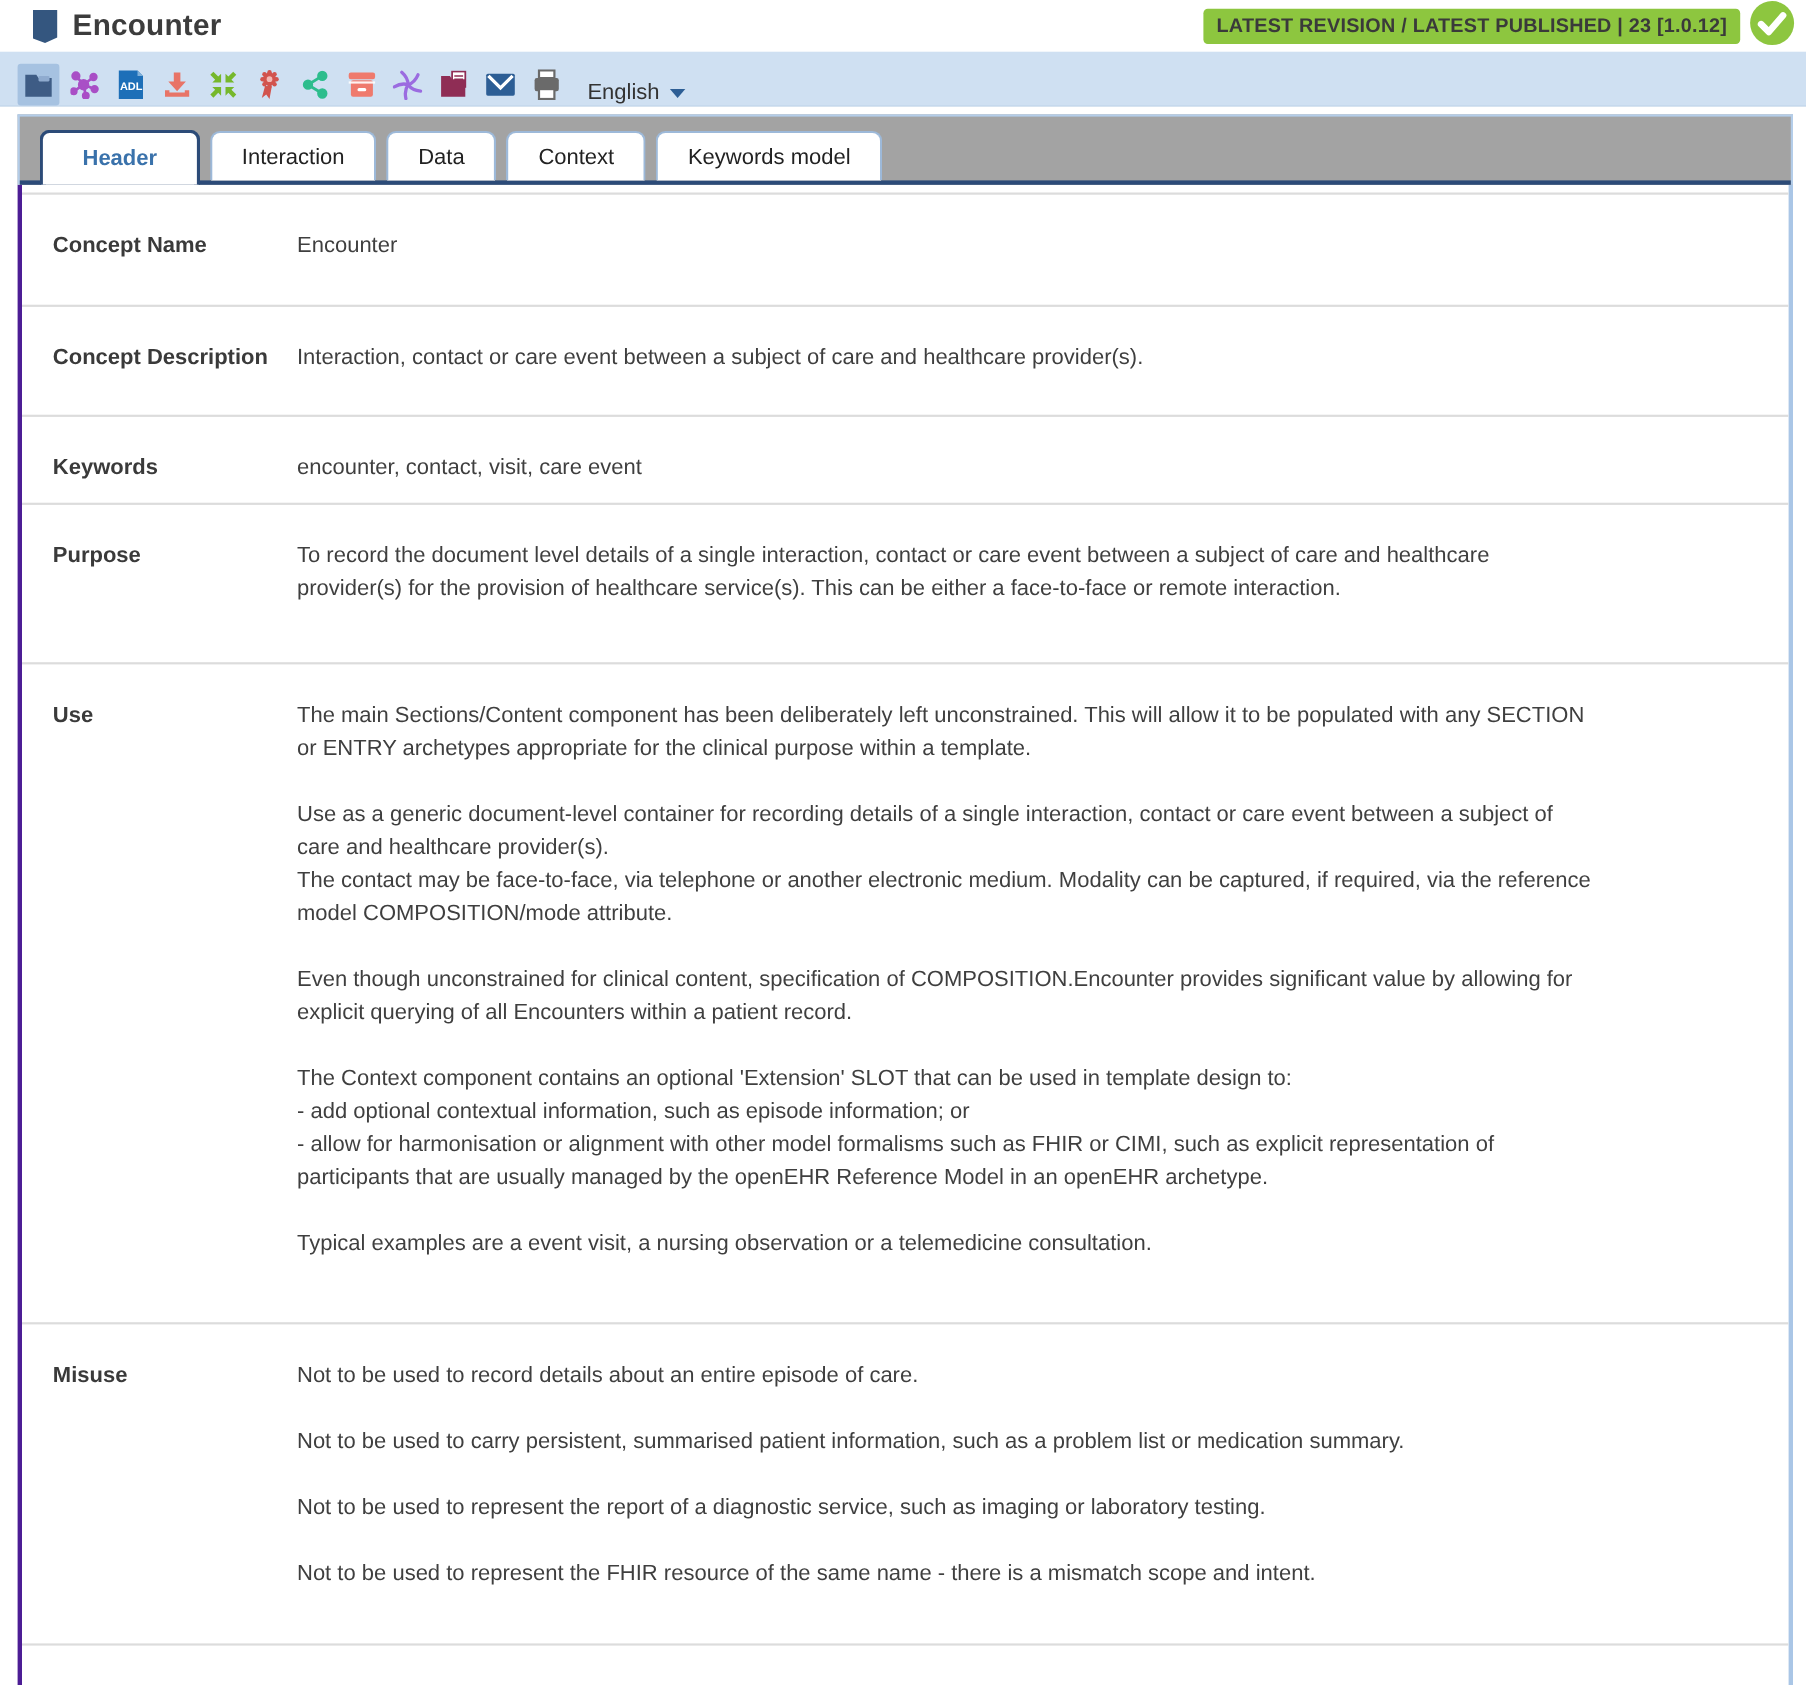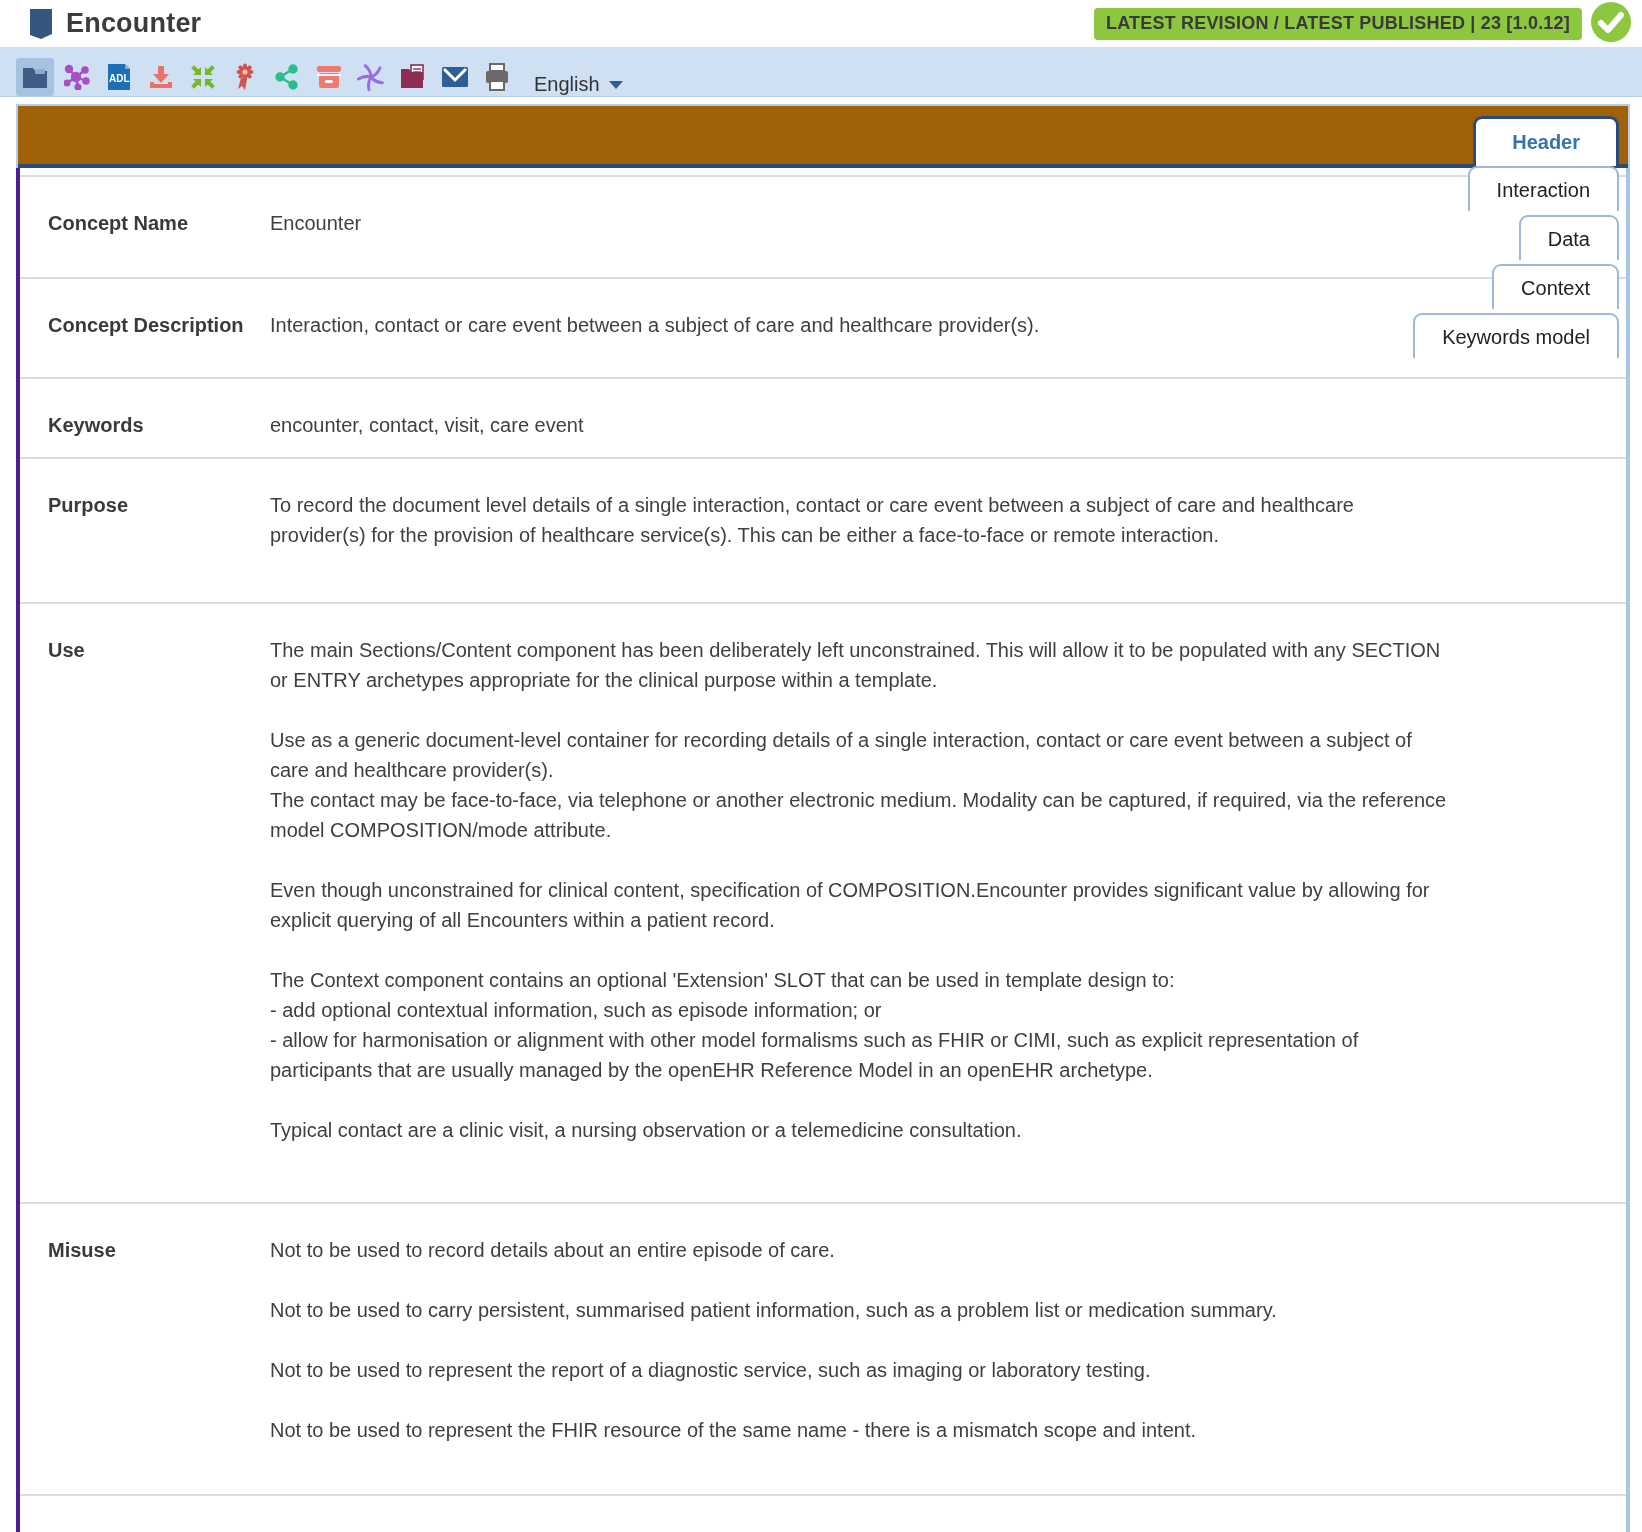--- a/index.html
+++ b/index.html
@@ -35,25 +35,25 @@
   .lang-select { display: flex; align-items: center; gap: 9px; margin-left: 14px; cursor: pointer; }
   .lang-label { font-size: 20px; color: #333333; }
   .caret-down {
     width: 0; height: 0; border-left: 7px solid transparent; border-right: 7px solid transparent;
     border-top: 8px solid #2d5e95; display: inline-block;
   }
 
   
   .tabstrip-gap { height: 7px; background: #ffffff; }
   .tabstrip {
-    position: relative; background: #a16207;
+    position: relative; background: #a3a3a3;
     margin: 0 12px 0 16px;
     border: 2px solid #b4cde9; border-bottom: none;
     padding: 10px 0 0 18px;
-    display: flex; align-items: flex-end; height: 64px; flex-direction: column;
+    display: flex; align-items: flex-end; height: 64px;
   }
   .tab-underline { position: absolute; left: 0; right: 0; bottom: 0; height: 4px; background: #2c4b78; }
   .tab {
     background: #ffffff; border: 2px solid #9db9d9; border-bottom: none;
     border-radius: 9px 9px 0 0; padding: 11px 27px 9px; margin-right: 9px; margin-bottom: 4px;
     font-size: 20px; color: #222222; cursor: pointer; position: relative; white-space: nowrap;
   }
   .tab.active {
     border: 3px solid #2c4b78; border-bottom: none;
     font-weight: bold; color: #3a72ab; z-index: 2;
@@ -287,21 +287,21 @@
   <div class="row r-use">
     <div class="row-label">Use</div>
     <div class="row-value">
       <p>The main Sections/Content component has been deliberately left unconstrained. This will allow it to be populated with any SECTION or ENTRY archetypes appropriate for the clinical purpose within a template.</p>
       <p>Use as a generic document-level container for recording details of a single interaction, contact or care event between a subject of care and healthcare provider(s).
 The contact may be face-to-face, via telephone or another electronic medium. Modality can be captured, if required, via the reference model COMPOSITION/mode attribute.</p>
       <p>Even though unconstrained for clinical content, specification of COMPOSITION.Encounter provides significant value by allowing for explicit querying of all Encounters within a patient record.</p>
       <p>The Context component contains an optional 'Extension' SLOT that can be used in template design to:
 - add optional contextual information, such as episode information; or
 - allow for harmonisation or alignment with other model formalisms such as FHIR or CIMI, such as explicit representation of participants that are usually managed by the openEHR Reference Model in an openEHR archetype.</p>
-      <p>Typical contact are a clinic visit, a nursing observation or a telemedicine consultation.</p>
+      <p>Typical examples are a event visit, a nursing observation or a telemedicine consultation.</p>
     </div>
   </div>
 
   <div class="row r-misuse">
     <div class="row-label">Misuse</div>
     <div class="row-value">
       <p>Not to be used to record details about an entire episode of care.</p>
       <p>Not to be used to carry persistent, summarised patient information, such as a problem list or medication summary.</p>
       <p>Not to be used to represent the report of a diagnostic service, such as imaging or laboratory testing.</p>
       <p>Not to be used to represent the FHIR resource of the same name - there is a mismatch scope and intent.</p>

